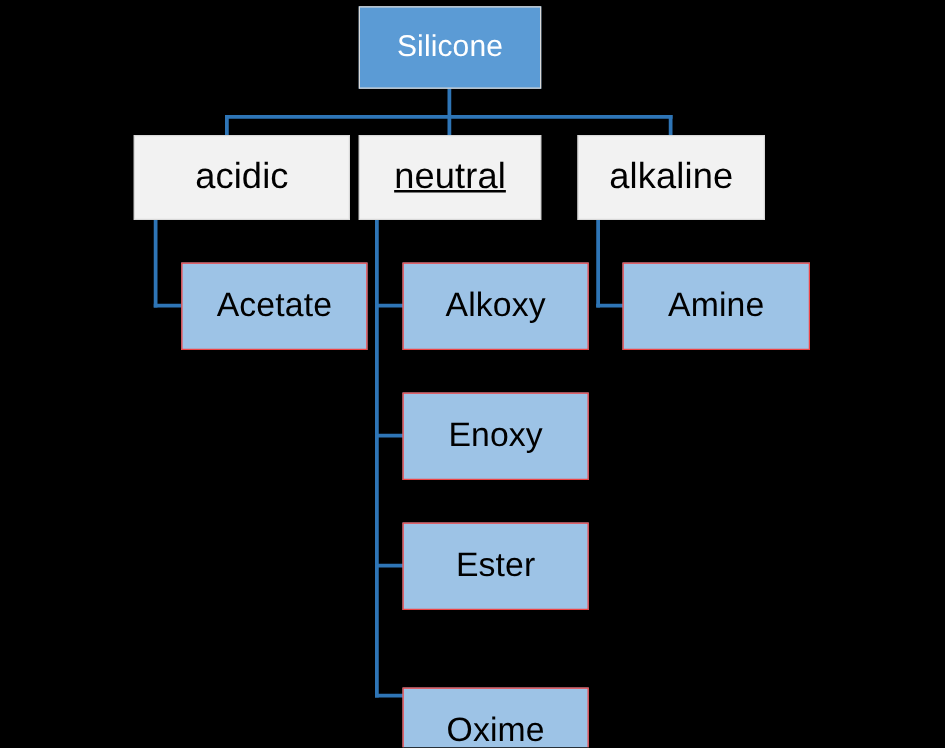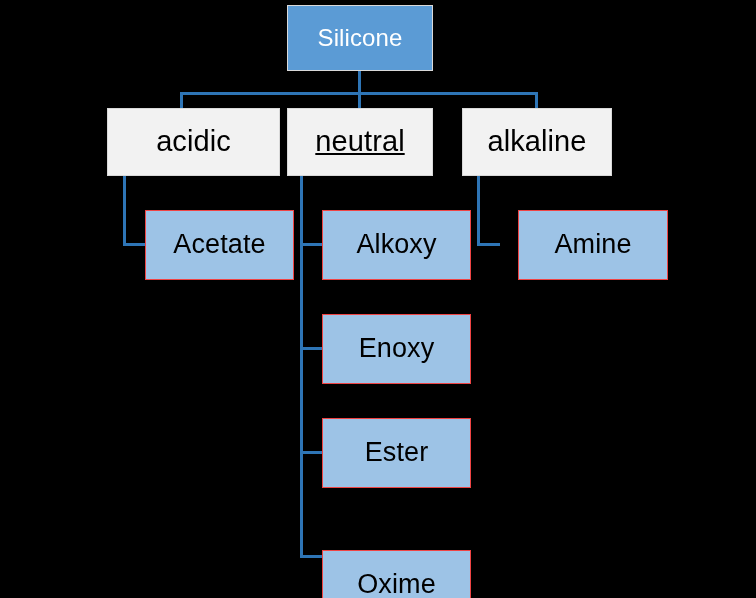--- a/index.html
+++ b/index.html
@@ -96,21 +96,21 @@
   </div>
 
   <div class="node leaf" style="left:145px; top:210px; width:149px; height:70px;">
     <span>Acetate</span>
   </div>
 
   <div class="node leaf" style="left:322px; top:210px; width:149px; height:70px;">
     <span>Alkoxy</span>
   </div>
 
-  <div class="node leaf" style="left:498px; top:210px; width:150px; height:70px;margin-left:20px;">
+  <div class="node leaf" style="left:498px; top:210px; width:150px; height:70px;">
     <span>Amine</span>
   </div>
 
   <div class="node leaf" style="left:322px; top:314px; width:149px; height:70px;">
     <span>Enoxy</span>
   </div>
 
   <div class="node leaf" style="left:322px; top:418px; width:149px; height:70px;">
     <span>Ester</span>
   </div>

